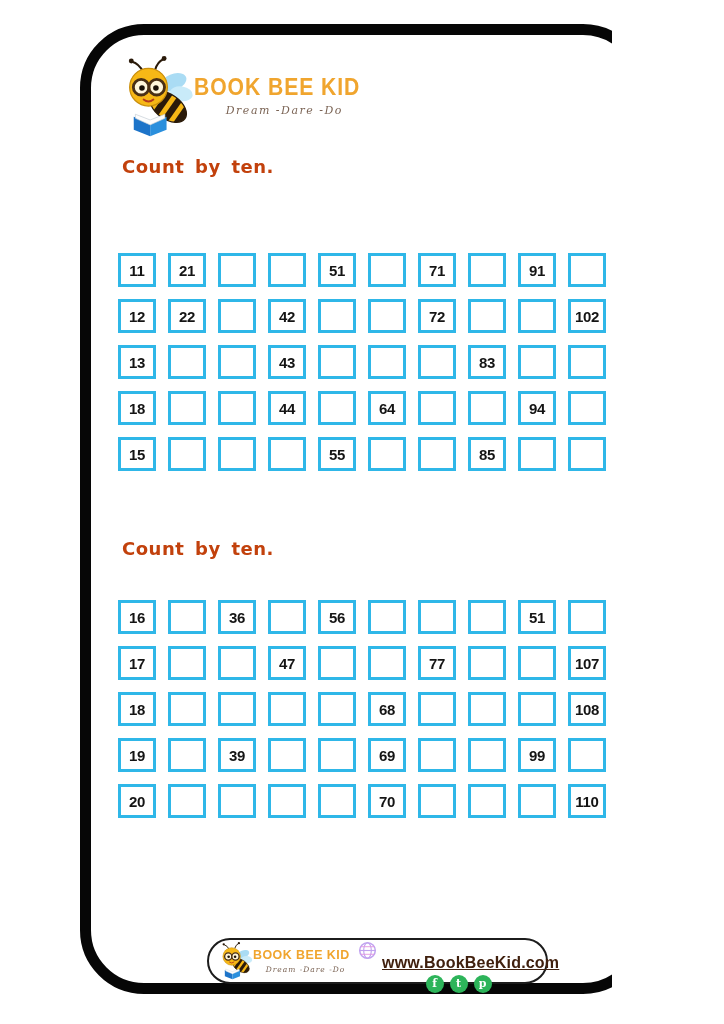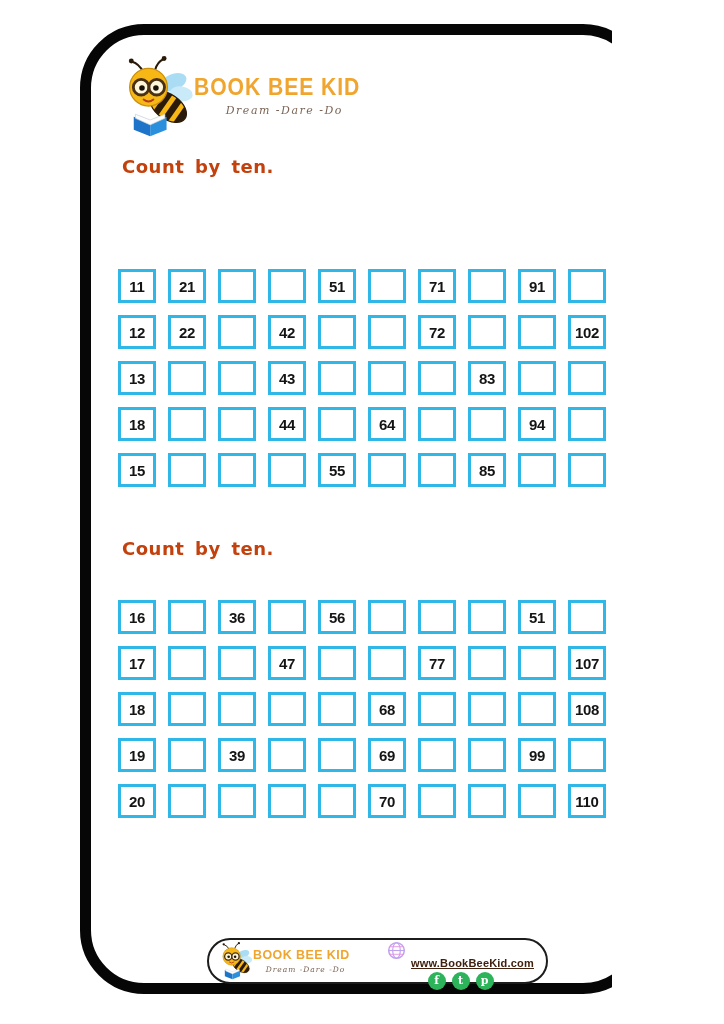--- a/index.html
+++ b/index.html
@@ -32,21 +32,21 @@
     letter-spacing:.5px; word-spacing:4px; font-family:"DejaVu Sans", sans-serif;
   }
   #heading1 { top:156px; }
   #heading2 { top:538px; }
   
   .grid {
     position:absolute; left:118px; display:grid;
     grid-template-columns:repeat(10,38px); grid-auto-rows:34px;
     column-gap:12px; row-gap:12px;
   }
-  #grid1 { top:269px; }
+  #grid1 { top:253px; }
   #grid2 { top:600px; }
   .cell {
     border:3px solid var(--cell-border,#2fb7e8); box-sizing:border-box;
     background:#ffffff; display:flex; align-items:center; justify-content:center;
     font-weight:bold; font-size:15px; color:#141414; letter-spacing:-.3px;
   }
   
   .footer-pill {
     position:absolute; left:207px; top:938px; width:341px; height:46px;
     border:2px solid #1c1c1c; border-radius:24px; box-sizing:border-box;
@@ -61,21 +61,21 @@
   }
   .footer-brand-tagline {
     font-family:"DejaVu Serif", serif; font-style:italic; font-size:7.5px;
     color:var(--tagline-brown,#7b6455); text-align:center; margin-top:3px;
     letter-spacing:1px; white-space:nowrap;
   }
   .footer-right { margin-left:auto; display:flex; flex-direction:column; align-items:center; gap:3px; }
   .url-row { display:flex; align-items:center; gap:5px; }
   .globe-icon { width:19px; height:19px; }
   .site-url {
-    font-size:11px; font-weight:bold; color:var(--url-brown,#40200e);
+    font-size:16px; font-weight:bold; color:var(--url-brown,#40200e);
     text-decoration:underline; letter-spacing:.2px;margin-top:24px;
   }
   .social-row { display:flex; gap:6px; }
   .social-btn {
     width:18px; height:18px; border-radius:50%;
     background:var(--social-green,#2db45a); color:#ffffff;
     display:flex; align-items:center; justify-content:center;
     font-size:11px; font-weight:bold; font-family:"DejaVu Serif", serif;
     line-height:1;
   }

